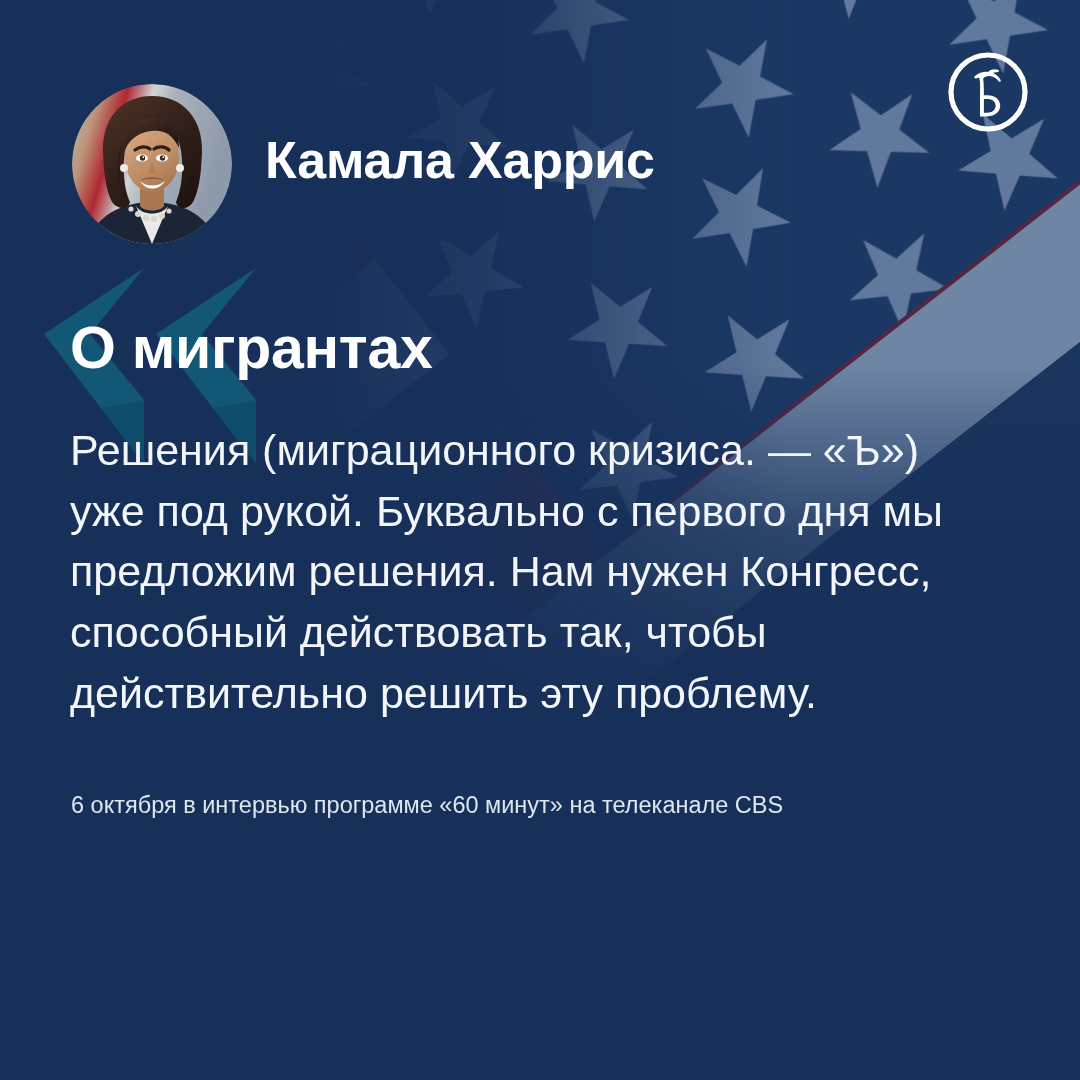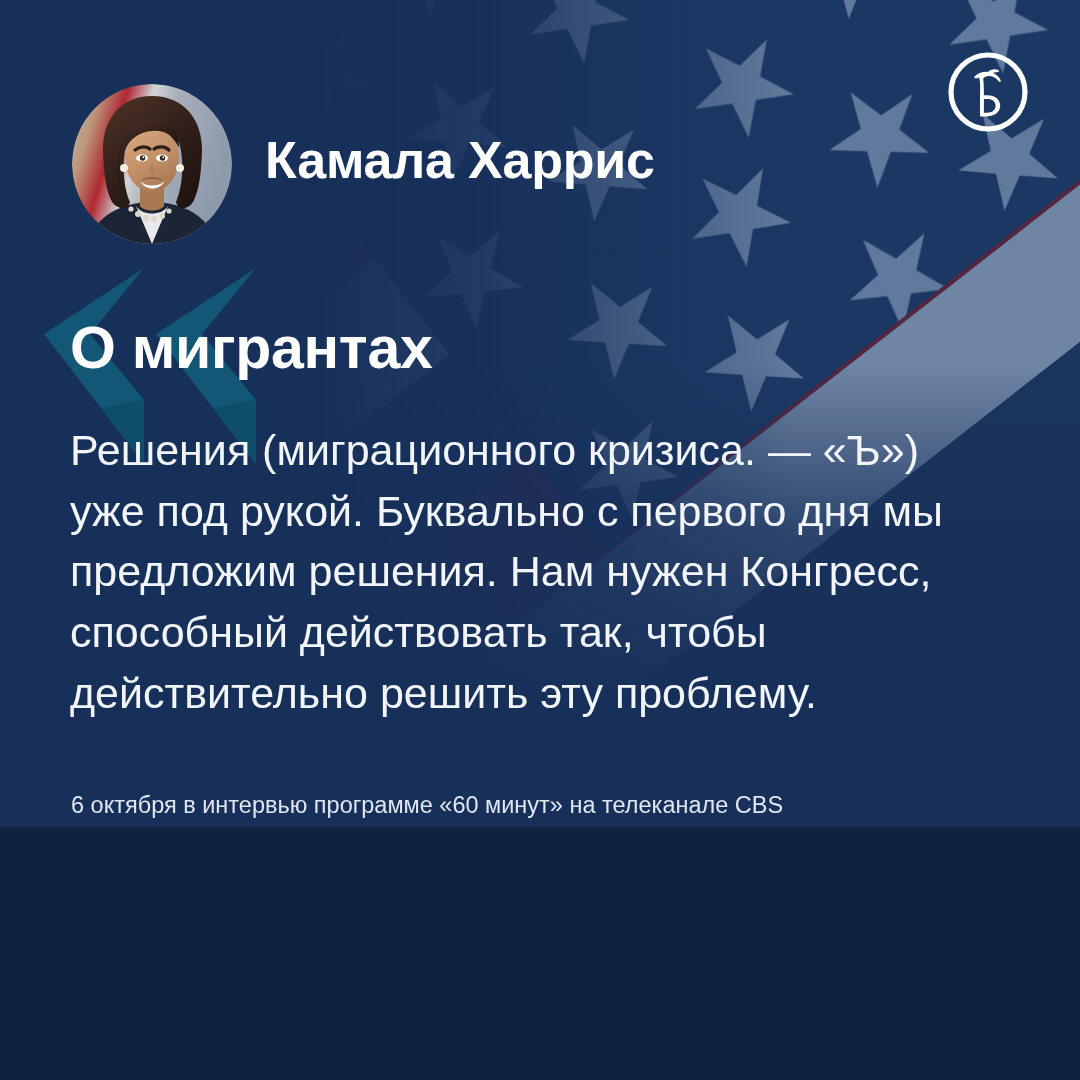--- a/index.html
+++ b/index.html
@@ -7,21 +7,21 @@
 
   html, body {
     width:1080px; height:1080px;
     background:#0f2340;
     font-family:"Liberation Sans", "DejaVu Sans", sans-serif;
     overflow:hidden;
   }
 
   #card {
     position:relative;
-    width:1080px; height:827px;
+    width:1080px; height:1080px;
     background:#17305a;
     overflow:hidden;
   }
 
   
   #flag-bg {
     position:absolute;
     top:0; right:0;
     width:760px; height:700px;
     overflow:hidden;

